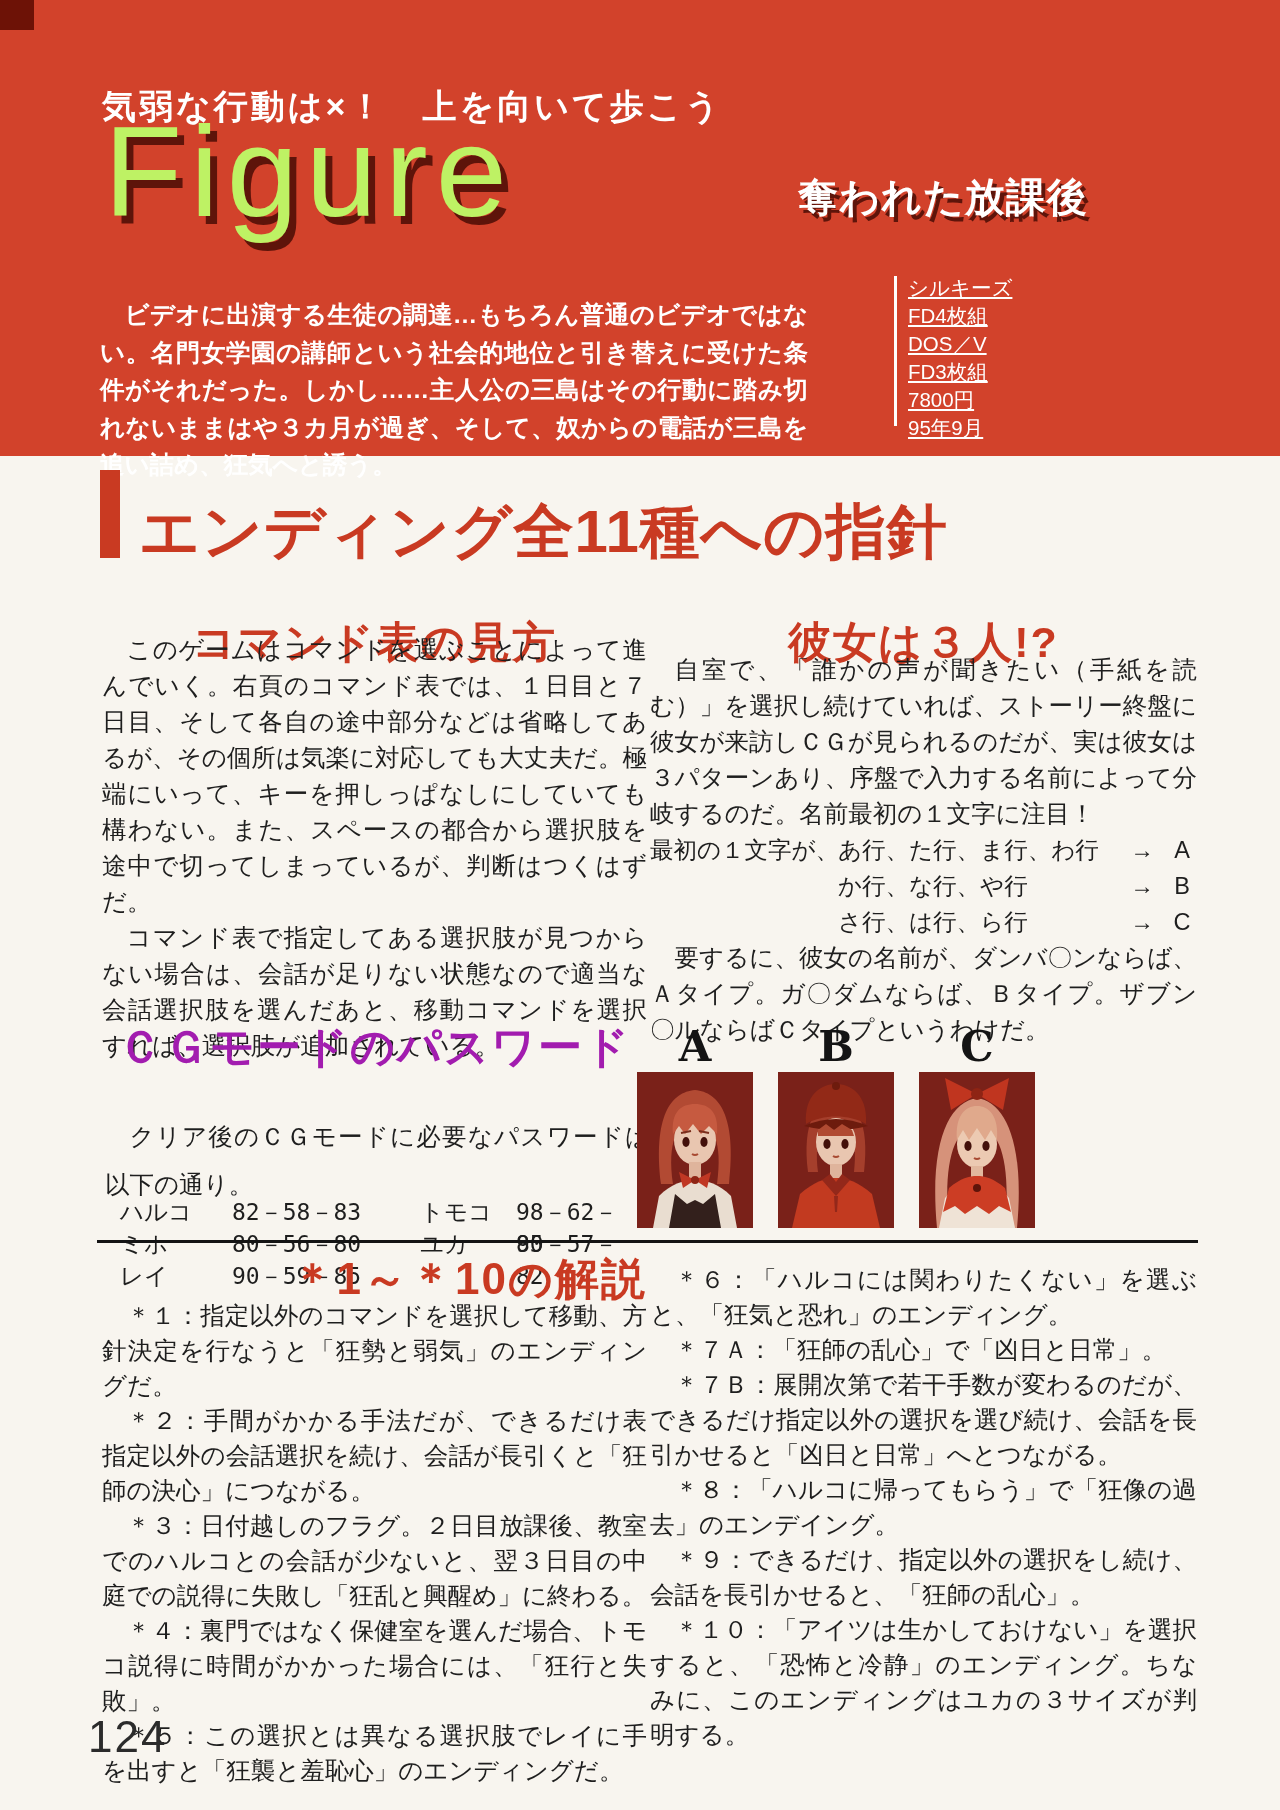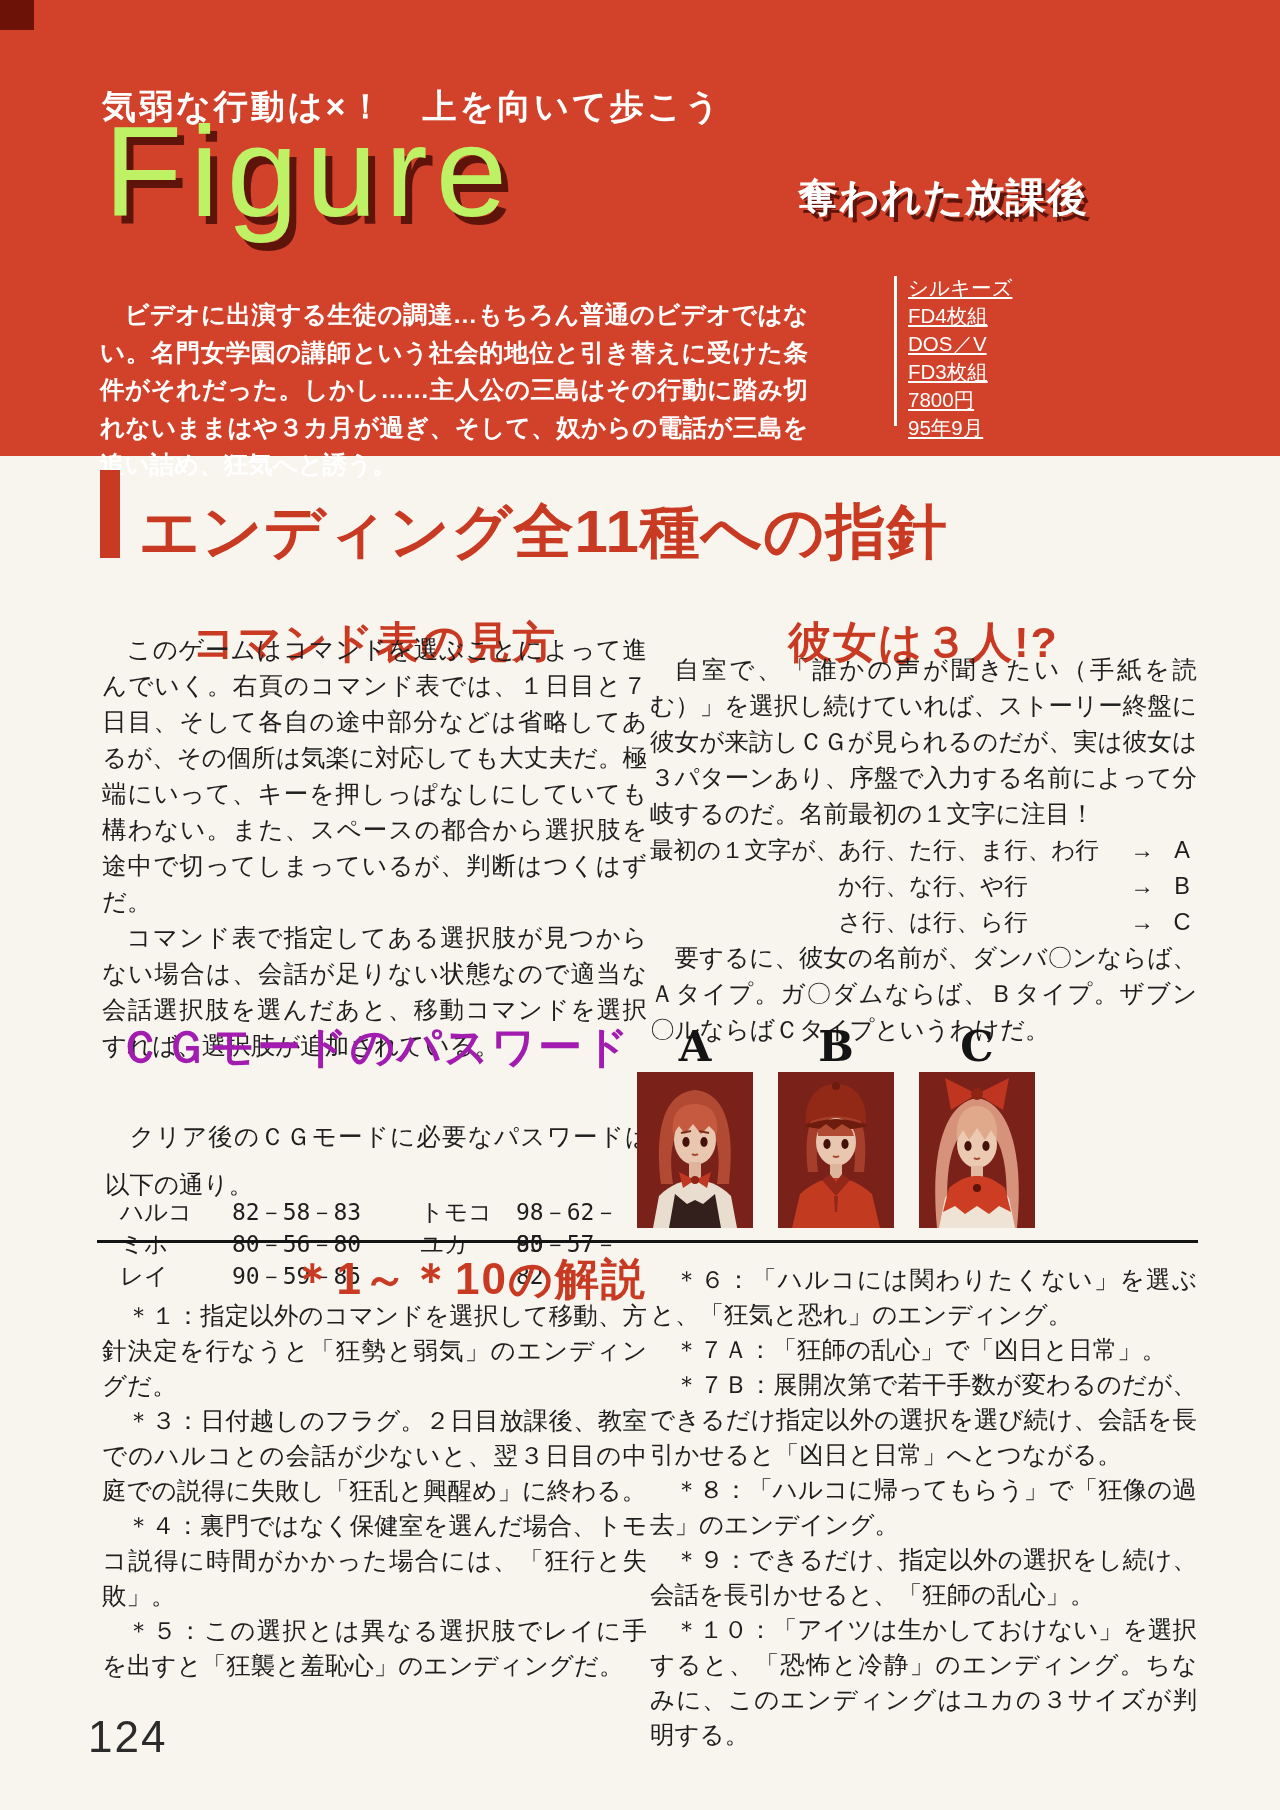--- a/index.html
+++ b/index.html
@@ -227,20 +227,21 @@
     </svg>
 
   </div>
 
   <div class="divider"></div>
 
   <h2 class="notes-heading">＊1～＊10の解説</h2>
 
   <div class="notes-left">
     <p>＊１：指定以外のコマンドを選択して移動、方針決定を行なうと「狂勢と弱気」のエンディングだ。</p>
+    <p>＊２：手間がかかる手法だが、できるだけ表指定以外の会話選択を続け、会話が長引くと「狂師の決心」につながる。</p>
     <p>＊３：日付越しのフラグ。２日目放課後、教室でのハルコとの会話が少ないと、翌３日目の中庭での説得に失敗し「狂乱と興醒め」に終わる。</p>
     <p>＊４：裏門ではなく保健室を選んだ場合、トモコ説得に時間がかかった場合には、「狂行と失敗」。</p>
     <p>＊５：この選択とは異なる選択肢でレイに手を出すと「狂襲と羞恥心」のエンディングだ。</p>
   </div>
 
   <div class="notes-right">
     <p>＊６：「ハルコには関わりたくない」を選ぶと、「狂気と恐れ」のエンディング。</p>
     <p>＊７Ａ：「狂師の乱心」で「凶日と日常」。</p>
     <p>＊７Ｂ：展開次第で若干手数が変わるのだが、できるだけ指定以外の選択を選び続け、会話を長引かせると「凶日と日常」へとつながる。</p>
     <p>＊８：「ハルコに帰ってもらう」で「狂像の過去」のエンデイング。</p>

